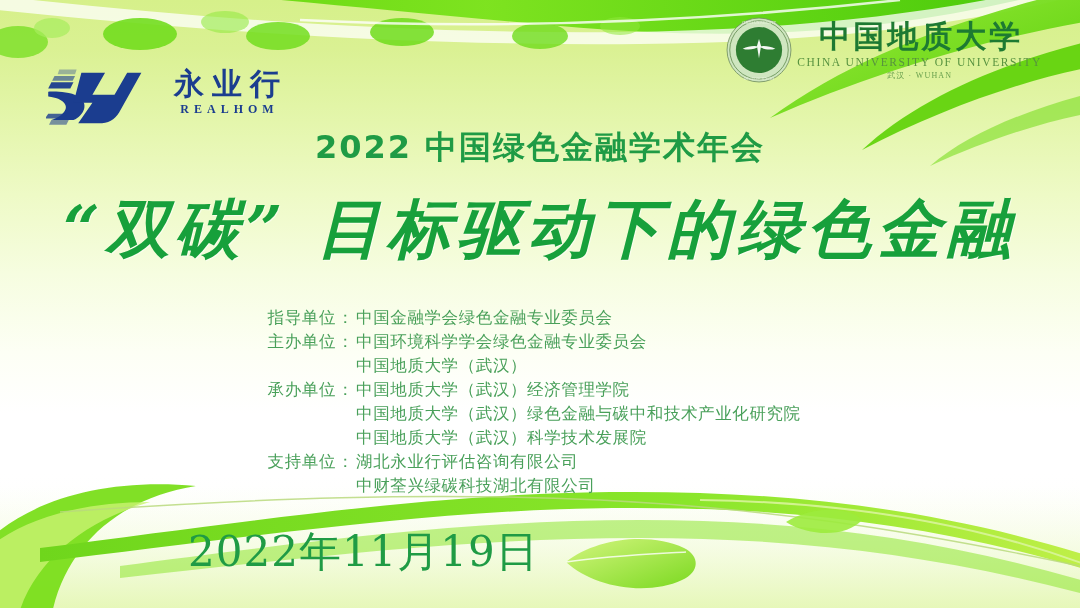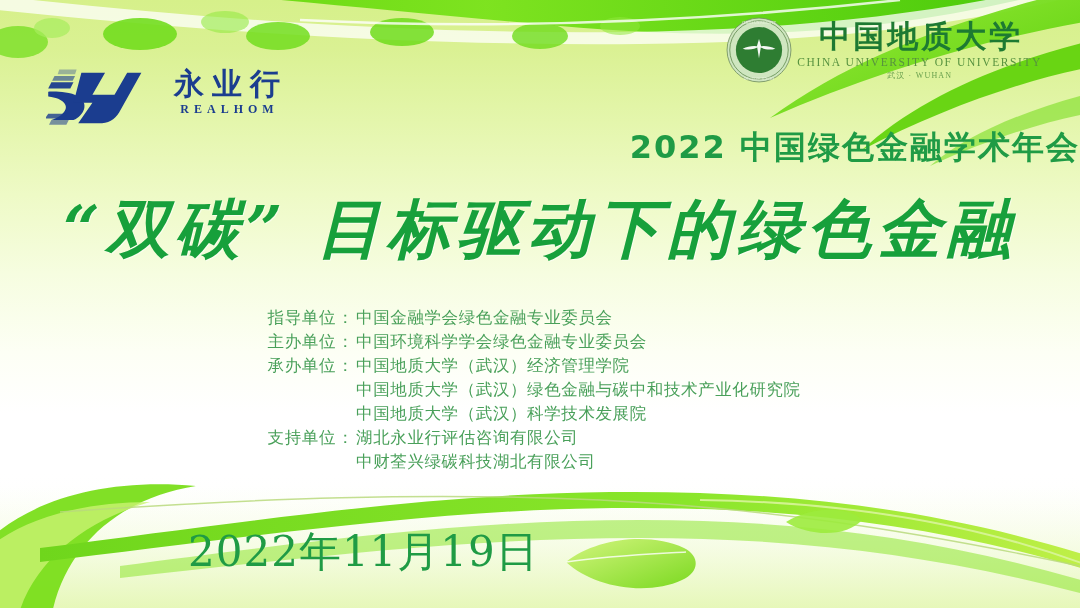--- a/index.html
+++ b/index.html
@@ -112,21 +112,21 @@
     color: #6aa14e;
     margin-top: 2px;
   }
 
   
   .subtitle {
     position: absolute;
     top: 126px;
     left: 0;
     width: 1080px;
-    text-align: right;
+    text-align: center;
     font-family: "DejaVu Sans", "Liberation Sans", sans-serif;
     font-weight: 700;
     font-size: 32px;
     letter-spacing: 2px;
     color: #1f9b45;
   }
 
   .main-title {
     position: absolute;
     top: 186px;
@@ -318,20 +318,25 @@
           <span class="org-label">指导单位</span>
           <span class="org-colon">：</span>
           <span class="org-value">中国金融学会绿色金融专业委员会</span>
         </div>
         <div class="org-row">
           <span class="org-label">主办单位</span>
           <span class="org-colon">：</span>
           <span class="org-value">中国环境科学学会绿色金融专业委员会</span>
         </div>
         <div class="org-row">
+          <span class="org-label"></span>
+          <span class="org-colon">　</span>
+          <span class="org-value">中国地质大学（武汉）</span>
+        </div>
+        <div class="org-row">
           <span class="org-label">承办单位</span>
           <span class="org-colon">：</span>
           <span class="org-value">中国地质大学（武汉）经济管理学院</span>
         </div>
         <div class="org-row">
           <span class="org-label"></span>
           <span class="org-colon">　</span>
           <span class="org-value">中国地质大学（武汉）绿色金融与碳中和技术产业化研究院</span>
         </div>
         <div class="org-row">

